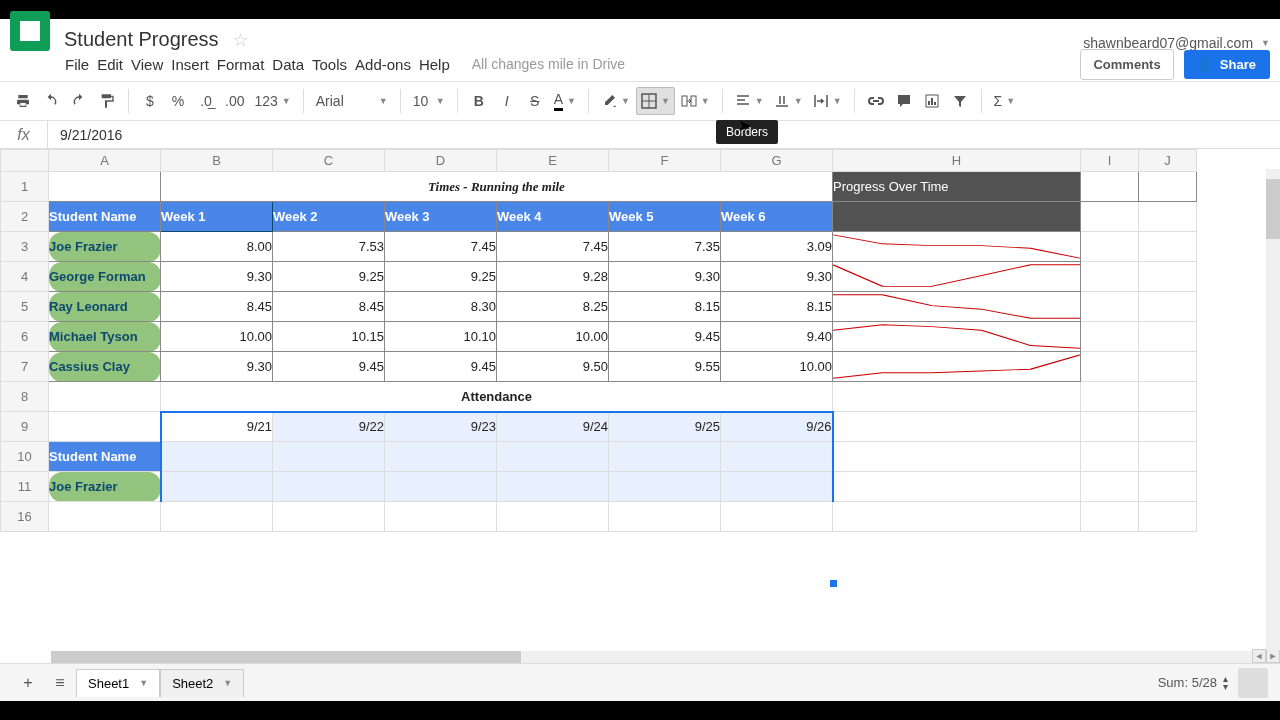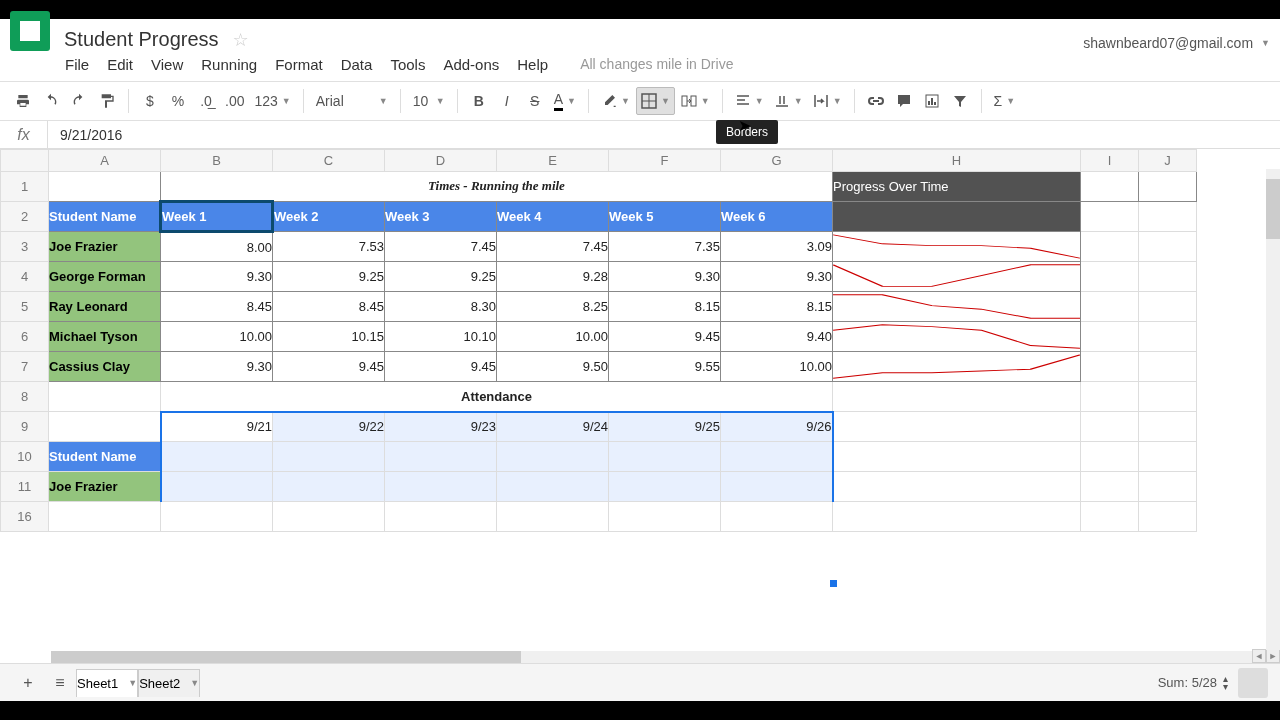--- a/index.html
+++ b/index.html
@@ -9,21 +9,21 @@
 
   
   .titlebar { display: flex; align-items: flex-end; padding: 6px 10px 0 10px; height: 32px; }
   .logo { width: 40px; height: 40px; background: #0f9d58; border-radius: 3px; display: flex; align-items: center; justify-content: center; margin-right: 14px;}
   .logo-inner { width: 20px; height: 20px; background: #fff; }
   .doc-title { font-size: 20px; color: #333; font-weight: 400; }
   .star { margin-left: 14px; color: #ccc; font-size: 18px; }
   .user { margin-left: auto; color: #555; font-size: 14px; display:flex; align-items:center; gap:4px;}
 
   
-  .menubar { display: flex; align-items: center; padding: 2px 10px 6px 65px; height: 30px; gap: 18px; font-size: 15px; color: #333;}
+  .menubar { display: flex; align-items: center; padding: 2px 10px 6px 65px; height: 30px; gap: 8px; font-size: 15px; color: #333;}
   .menubar .menu-item { cursor: pointer; }
   .save-msg { color: #999; margin-left: 14px; font-size: 14px;}
   .right-buttons { margin-left: auto; display: flex; gap: 10px; align-items:center;}
   .comments-btn { background: #fff; border: 1px solid #ccc; border-radius: 3px; padding: 7px 12px; font-weight: bold; color:#555; font-size:13px;}
   .share-btn { background: #1a73e8; color: #fff; border-radius: 3px; padding: 7px 14px; font-weight: bold; display:flex; align-items:center; gap:6px; font-size:13px;}
 
   
   .toolbar { display: flex; align-items: center; padding: 4px 10px; height: 40px; border-top: 1px solid #e0e0e0; border-bottom: 1px solid #e0e0e0; gap: 2px; color:#555; position: relative;}
   .tool { display: inline-flex; align-items: center; justify-content: center; min-width: 26px; height: 28px; padding: 0 4px; cursor: pointer; border-radius: 2px; font-size: 14px;}
   .tool.active { background: #e0e0e0; border: 1px solid #bbb;}
@@ -46,21 +46,21 @@
   .grid { border-collapse: collapse; table-layout: fixed; }
   .grid th, .grid td { border: 1px solid #ddd; font-size: 13px; padding: 0; }
   .grid th { background: #f5f5f5; color: #777; font-weight: normal; height: 22px;}
   .col-header { text-align: center; }
   .row-header { width: 48px; text-align: center; background: #f5f5f5; color: #777;}
   .cell { height: 30px; padding: 0 6px; color: #222;}
   .cell-r { text-align: right; }
   .cell-l { text-align: left; }
   .cell-c { text-align: center; }
   .hdr-blue { background: #4a86e8; color: #fff; font-weight: bold;}
-  .hdr-green { background: #93c47d; color: #000000; font-weight: bold;}
+  .hdr-green { background: #93c47d; color: #0c4a6e; font-weight: bold; border-radius: 13px;}
   .dark-gray { background: #525252; color: #fff; }
   .sel-blue { background: #e8f0fe; }
   .sel-border-t { border-top: 2px solid #1a73e8 !important; }
   .sel-border-b { border-bottom: 2px solid #1a73e8 !important; }
   .sel-border-l { border-left: 2px solid #1a73e8 !important; }
   .sel-border-r { border-right: 2px solid #1a73e8 !important; }
   .active-cell { background: #fff !important; }
   .bold { font-weight: bold; }
   .thick-border td { border: 1px solid #888;}
 
@@ -68,21 +68,21 @@
   .subheader { font-weight: bold; font-size: 14px; text-align: center;}
 
   .sparkline { height: 28px;}
   .sparkline svg { width: 100%; height: 100%; display:block;}
 
   .sel-handle { position: absolute; width: 7px; height: 7px; background: #1a73e8; }
 
   
   .sheets-bar { position: absolute; bottom: 19px; left: 0; right: 0; height: 38px; background: #f5f5f5; border-top: 1px solid #ddd; display: flex; align-items: center; padding: 0 12px;}
   .sheet-btn { width: 32px; height: 28px; display:flex; align-items:center; justify-content:center; color:#555; cursor:pointer;}
-  .sheet-tab { background: #fff; border: 1px solid #ccc; padding: 6px 0; font-size: 13px; display:flex; align-items:center; gap:6px; border-bottom:none;}
+  .sheet-tab { background: #fff; border: 1px solid #ccc; padding: 6px 11px; font-size: 13px; display:flex; align-items:center; gap:6px; border-bottom:none;}
   .sheet-tab.inactive { background: #f0f0f0;}
   .sum-box { margin-left: auto; font-size: 13px; color: #555; display:flex; align-items:center; gap:6px;}
   .explore { width: 30px; height: 30px; background: #ddd; border-radius: 3px; margin-left:10px;}
 
   .hscroll-track { position: absolute; bottom: 57px; left: 51px; right: 24px; height: 12px; background: #f0f0f0;}
   .hscroll-thumb { position: absolute; left: 0; top:0; width: 470px; height: 12px; background: #ccc;}
   .vscroll { position: absolute; right: 0; top: 169px; bottom: 70px; width: 14px; background: #f0f0f0;}
   .vscroll-thumb { position: absolute; top: 10px; width: 14px; height: 60px; background: #ccc;}
   .tab-nav { position:absolute; right:0; bottom:57px; height:14px; display:flex;}
   .tab-nav div{ width:14px;height:14px;background:#eee;border:1px solid #ccc; font-size:9px; display:flex;align-items:center;justify-content:center;color:#888;}
@@ -103,27 +103,34 @@
   <div class="user">
       <span>shawnbeard07@gmail.com</span>
       <span class="dd">▼</span>
     </div>
 </div>
 
 <div class="menubar">
   <span class="menu-item">File</span>
   <span class="menu-item">Edit</span>
   <span class="menu-item">View</span>
-  <span class="menu-item">Running</span>
+  <span class="menu-item">Insert</span>
   <span class="menu-item">Format</span>
   <span class="menu-item">Data</span>
   <span class="menu-item">Tools</span>
   <span class="menu-item">Add-ons</span>
   <span class="menu-item">Help</span>
   <span class="save-msg">All changes mile in Drive</span>
+  <div class="right-buttons">
+    <div class="comments-btn">Comments</div>
+    <div class="share-btn">
+      <span>👤</span>
+      <span>Share</span>
+    </div>
+  </div>
 </div>
 
 <div class="toolbar">
   <div class="tool">
       <svg viewBox="0 0 24 24">
         <path fill="#555" d="M19 8H5V3h14v5zm0 2a2 2 0 012 2v5h-4v4H7v-4H3v-5a2 2 0 012-2h14zM8 19h8v-4H8v4z"></path>
       </svg>
     </div>
   <div class="tool">
       <svg viewBox="0 0 24 24">
@@ -283,21 +290,21 @@
     <td class="cell"></td>
     <td class="cell cell-c title-row" colspan="6" style="border:1px solid #888">Times - Running the mile</td>
     <td class="cell cell-l dark-gray" style="border:1px solid #888">Progress Over Time</td>
     <td class="cell"></td>
           <td class="cell"></td>
   </tr>
 
   <tr>
     <th class="row-header">2</th>
     <td class="cell cell-l hdr-blue" style="border:1px solid #888">Student Name</td>
-    <td class="cell cell-l hdr-blue" style="border:3px solid #0c4a6e">Week 1</td>
+    <td class="cell cell-l hdr-blue" style="border:1px solid #0c4a6e">Week 1</td>
     <td class="cell cell-l hdr-blue" style="border:1px solid #888">Week 2</td>
     <td class="cell cell-l hdr-blue" style="border:1px solid #888">Week 3</td>
     <td class="cell cell-l hdr-blue" style="border:1px solid #888">Week 4</td>
     <td class="cell cell-l hdr-blue" style="border:1px solid #888">Week 5</td>
     <td class="cell cell-l hdr-blue" style="border:1px solid #888">Week 6</td>
     <td class="cell dark-gray" style="border:1px solid #888"></td>
     <td class="cell"></td>
           <td class="cell"></td>
   </tr>
 

